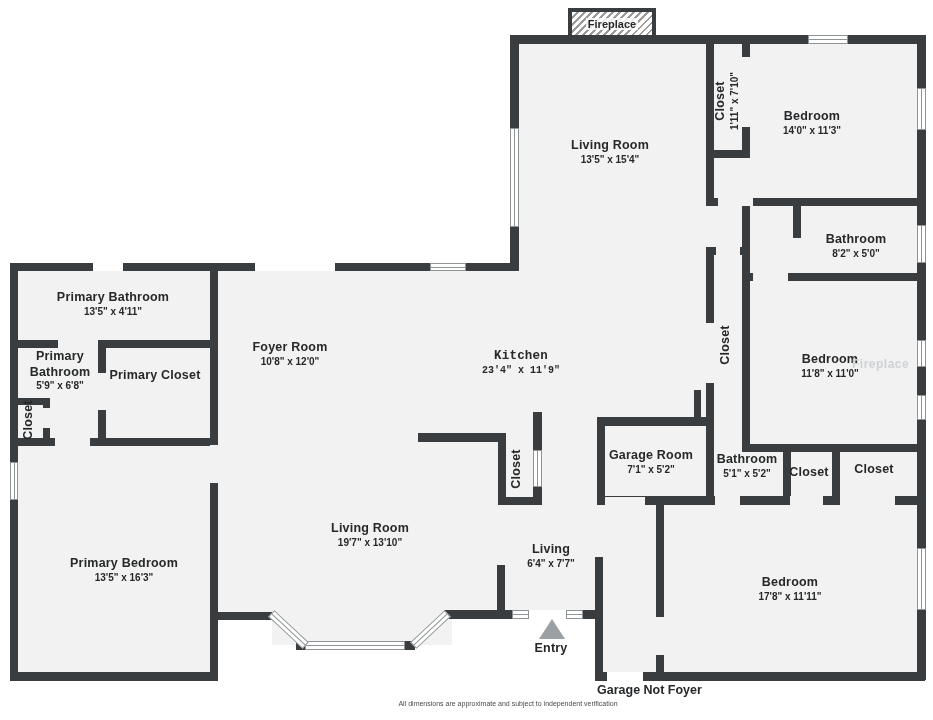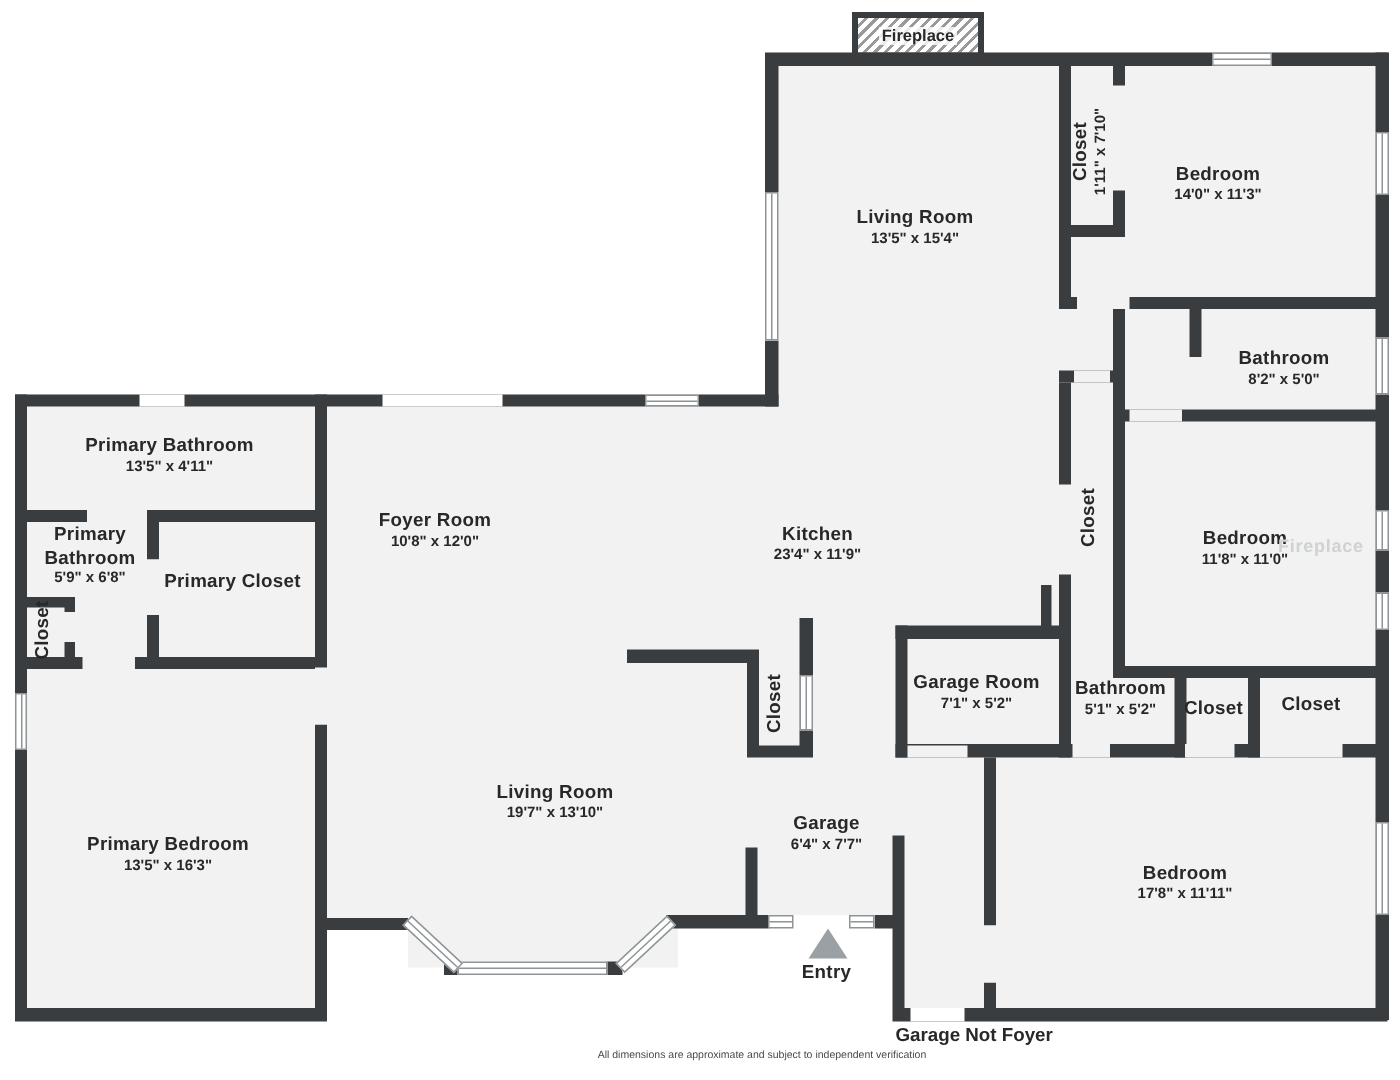--- a/index.html
+++ b/index.html
@@ -159,31 +159,31 @@
     <div class="rd">11'8" x 11'0"</div>
   </div>
   <div class="room-label" style="left:113px;top:304px;">
     <div class="rn">Primary Bathroom</div>
     <div class="rd">13'5" x 4'11"</div>
   </div>
   <div class="room-label wrap" style="left:60px;top:371px;">
     <div class="rn">Primary Bathroom</div>
     <div class="rd">5'9" x 6'8"</div>
   </div>
-  <div class="room-label" style="left:155px;top:388px;">
+  <div class="room-label" style="left:155px;top:376px;">
     <div class="rn">Primary Closet</div>
   </div>
   <div class="room-label vert" style="left:29px;top:420px;">
     <div class="rn">Closet</div>
   </div>
   <div class="room-label" style="left:290px;top:354px;">
     <div class="rn">Foyer Room</div>
     <div class="rd">10'8" x 12'0"</div>
   </div>
-  <div class="room-label" style="left:545px;top:363px;">
+  <div class="room-label" style="left:521px;top:363px;font-family:Liberation Mono, monospace;">
     <div class="rn">Kitchen</div>
     <div class="rd">23'4" x 11'9"</div>
   </div>
   <div class="room-label vert" style="left:517px;top:469px;">
     <div class="rn">Closet</div>
   </div>
   <div class="room-label" style="left:651px;top:462px;">
     <div class="rn">Garage Room</div>
     <div class="rd">7'1" x 5'2"</div>
   </div>
@@ -194,30 +194,30 @@
   <div class="room-label" style="left:809px;top:473px;">
     <div class="rn">Closet</div>
   </div>
   <div class="room-label" style="left:874px;top:470px;">
     <div class="rn">Closet</div>
   </div>
   <div class="room-label" style="left:790px;top:589px;">
     <div class="rn">Bedroom</div>
     <div class="rd">17'8" x 11'11"</div>
   </div>
-  <div class="room-label" style="left:112px;top:570px;">
+  <div class="room-label" style="left:124px;top:570px;">
     <div class="rn">Primary Bedroom</div>
     <div class="rd">13'5" x 16'3"</div>
   </div>
   <div class="room-label" style="left:370px;top:535px;">
     <div class="rn">Living Room</div>
     <div class="rd">19'7" x 13'10"</div>
   </div>
   <div class="room-label" style="left:551px;top:556px;">
-    <div class="rn">Garage</div>
+    <div class="rn">Living</div>
     <div class="rd">6'4" x 7'7"</div>
   </div>
 
   <div class="entry-arrow"></div>
   <div class="room-label" style="left:551px;top:649px;">
     <div class="rn">Entry</div>
   </div>
 
   <div class="garage-note">Garage Not Foyer</div>
   <div class="disclaimer">All dimensions are approximate and subject to independent verification</div>

